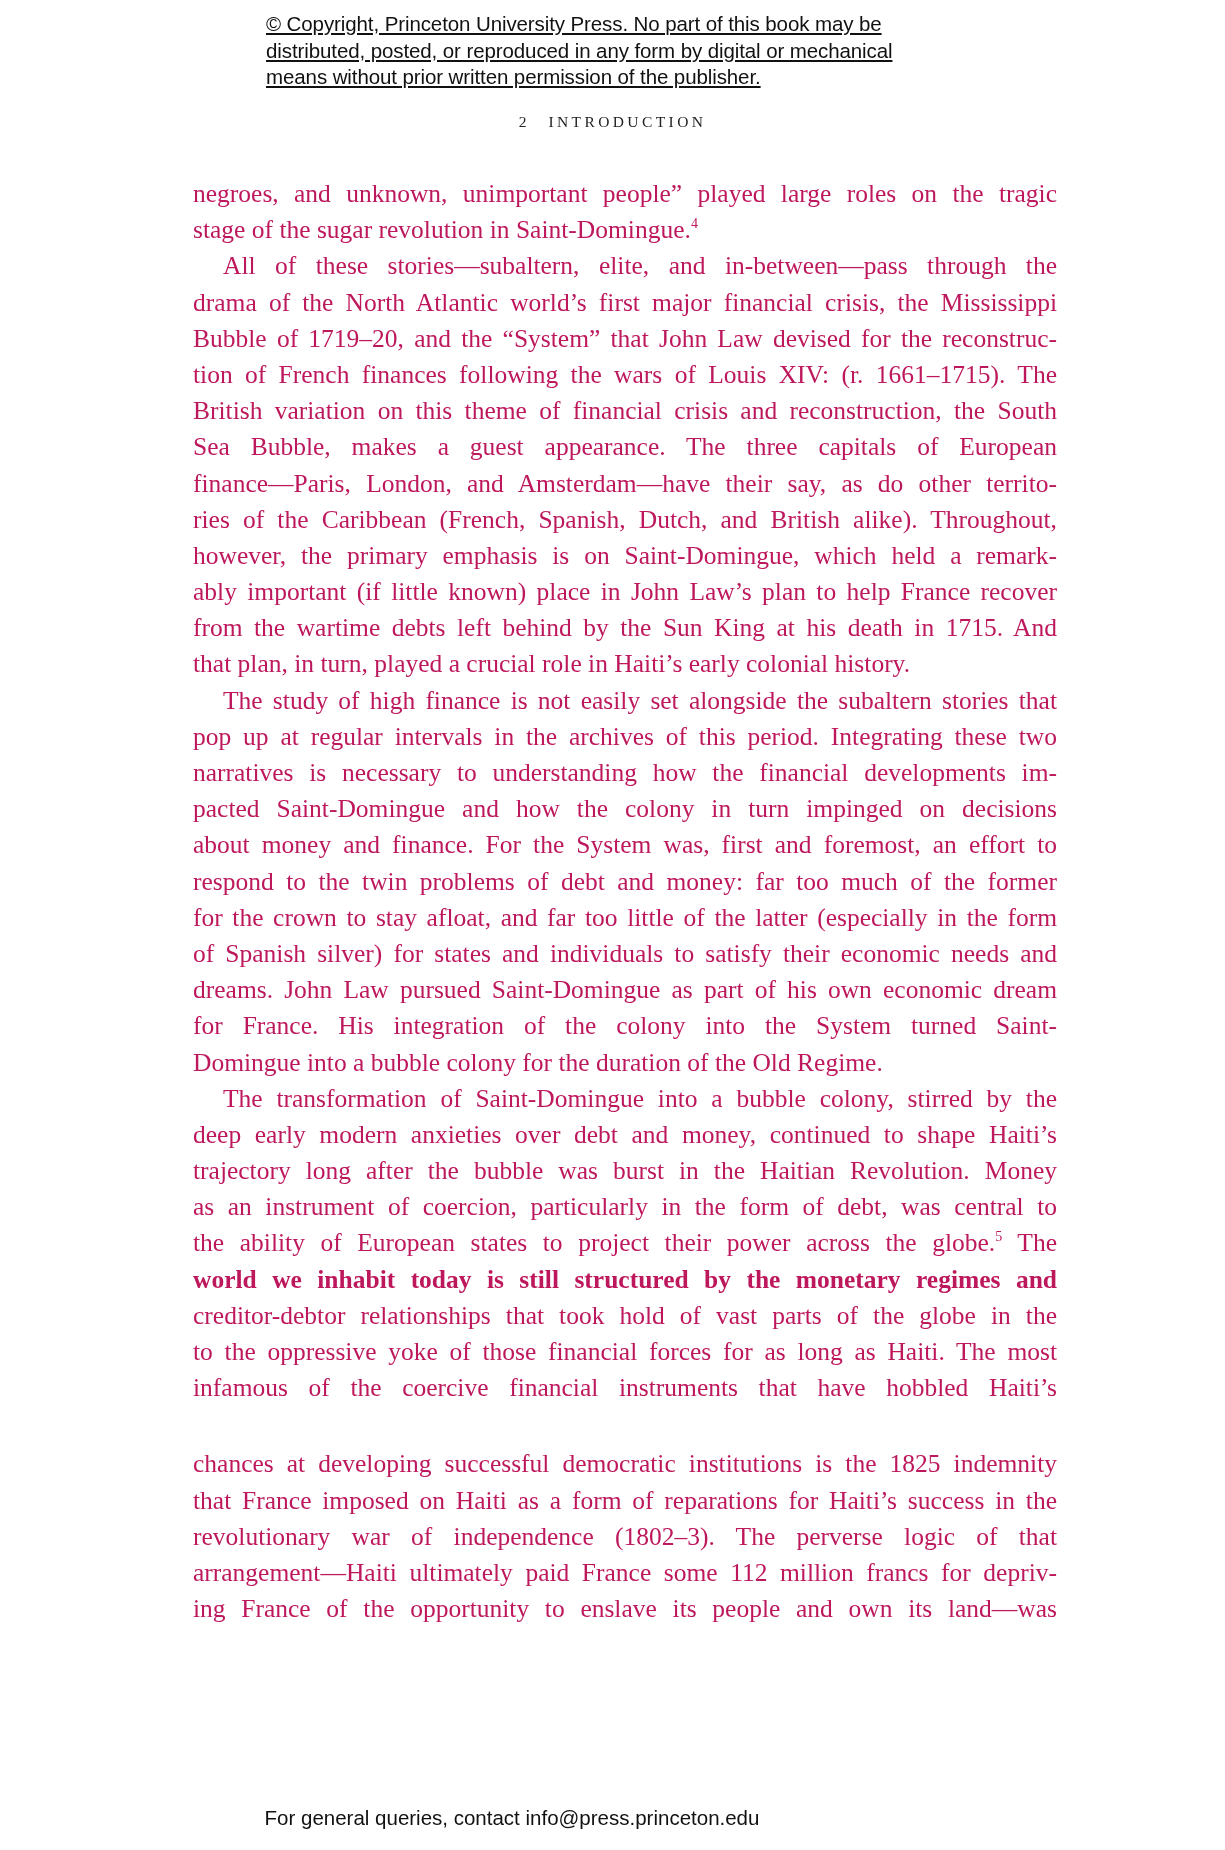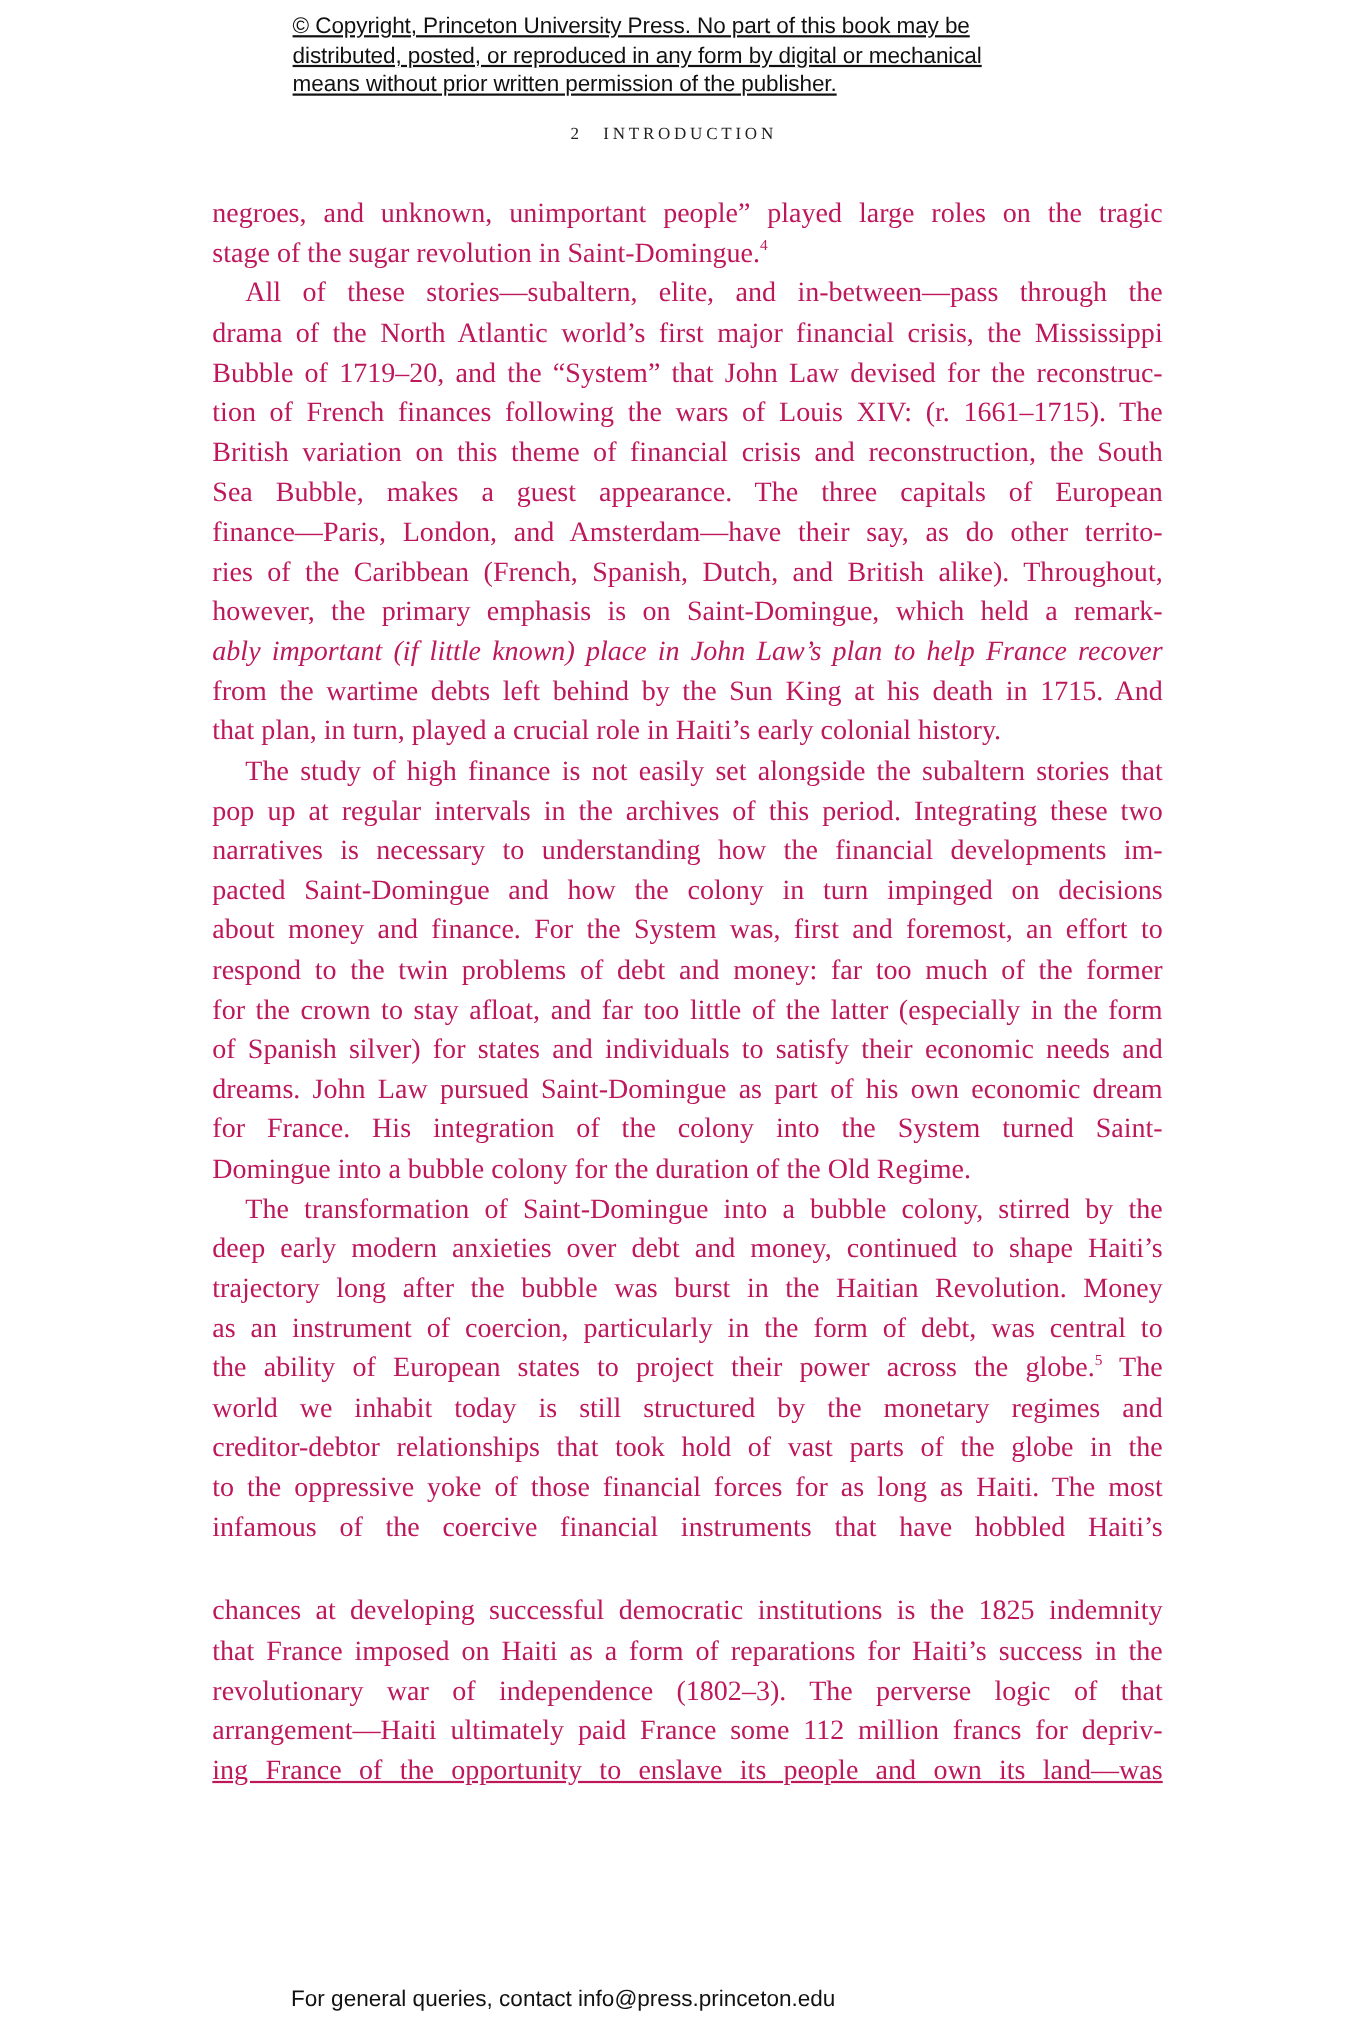--- a/index.html
+++ b/index.html
@@ -50,21 +50,21 @@
     <div>
       <span class="line indent" style="display: block;"><span style="white-space: nowrap; word-spacing: 0px;"><span>All of these stories—subaltern, elite, and in-between—pass through the</span></span></span>
       <span class="line" style="display: block;"><span style="white-space: nowrap; word-spacing: 0px;"><span>drama of the North Atlantic world’s first major financial crisis, the Mississippi</span></span></span>
       <span class="line" style="display: block;"><span style="white-space: nowrap; word-spacing: 0px;"><span>Bubble of 1719–20, and the “System” that John Law devised for the reconstruc-</span></span></span>
       <span class="line" style="display: block;"><span style="white-space: nowrap; word-spacing: 0px;"><span>tion of French finances following the wars of Louis XIV: (r. 1661–1715). The</span></span></span>
       <span class="line" style="display: block;"><span style="white-space: nowrap; word-spacing: 0px;"><span>British variation on this theme of financial crisis and reconstruction, the South</span></span></span>
       <span class="line" style="display: block;"><span style="white-space: nowrap; word-spacing: 0px;"><span>Sea Bubble, makes a guest appearance. The three capitals of European</span></span></span>
       <span class="line" style="display: block;"><span style="white-space: nowrap; word-spacing: 0px;"><span>finance—Paris, London, and Amsterdam—have their say, as do other territo-</span></span></span>
       <span class="line" style="display: block;"><span style="white-space: nowrap; word-spacing: 0px;"><span>ries of the Caribbean (French, Spanish, Dutch, and British alike). Throughout,</span></span></span>
       <span class="line" style="display: block;"><span style="white-space: nowrap; word-spacing: 0px;"><span>however, the primary emphasis is on Saint-Domingue, which held a remark-</span></span></span>
-      <span class="line" style="display: block;"><span style="white-space: nowrap; word-spacing: 0px; font-style: italic;"><span>ably important (if little known) place in John Law’s plan to help France recover</span></span></span>
+      <span class="line" style="display: block;"><span style="white-space: nowrap; word-spacing: 0px;"><span>ably important (if little known) place in John Law’s plan to help France recover</span></span></span>
       <span class="line" style="display: block;"><span style="white-space: nowrap; word-spacing: 0px;"><span>from the wartime debts left behind by the Sun King at his death in 1715. And</span></span></span>
       <span class="line last"><span>that plan, in turn, played a crucial role in Haiti’s early colonial history.</span></span>
     </div>
     <div>
       <span class="line indent" style="display: block;"><span style="white-space: nowrap; word-spacing: 0px;"><span>The study of high finance is not easily set alongside the subaltern stories that</span></span></span>
       <span class="line" style="display: block;"><span style="white-space: nowrap; word-spacing: 0px;"><span>pop up at regular intervals in the archives of this period. Integrating these two</span></span></span>
       <span class="line" style="display: block;"><span style="white-space: nowrap; word-spacing: 0px;"><span>narratives is necessary to understanding how the financial developments im-</span></span></span>
       <span class="line" style="display: block;"><span style="white-space: nowrap; word-spacing: 0px;"><span>pacted Saint-Domingue and how the colony in turn impinged on decisions</span></span></span>
       <span class="line" style="display: block;"><span style="white-space: nowrap; word-spacing: 0px;"><span>about money and finance. For the System was, first and foremost, an effort to</span></span></span>
       <span class="line" style="display: block;"><span style="white-space: nowrap; word-spacing: 0px;"><span>respond to the twin problems of debt and money: far too much of the former</span></span></span>
@@ -73,25 +73,25 @@
       <span class="line" style="display: block;"><span style="white-space: nowrap; word-spacing: 0px;"><span>dreams. John Law pursued Saint-Domingue as part of his own economic dream</span></span></span>
       <span class="line" style="display: block;"><span style="white-space: nowrap; word-spacing: 0px;"><span>for France. His integration of the colony into the System turned Saint-</span></span></span>
       <span class="line last"><span>Domingue into a bubble colony for the duration of the Old Regime.</span></span>
     </div>
     <div>
       <span class="line indent" style="display: block;"><span style="white-space: nowrap; word-spacing: 0px;"><span>The transformation of Saint-Domingue into a bubble colony, stirred by the</span></span></span>
       <span class="line" style="display: block;"><span style="white-space: nowrap; word-spacing: 0px;"><span>deep early modern anxieties over debt and money, continued to shape Haiti’s</span></span></span>
       <span class="line" style="display: block;"><span style="white-space: nowrap; word-spacing: 0px;"><span>trajectory long after the bubble was burst in the Haitian Revolution. Money</span></span></span>
       <span class="line" style="display: block;"><span style="white-space: nowrap; word-spacing: 0px;"><span>as an instrument of coercion, particularly in the form of debt, was central to</span></span></span>
       <span class="line" style="display: block;"><span style="white-space: nowrap; word-spacing: 0px;"><span>the ability of European states to project their power across the globe.</span><sup>5</sup><span> The</span></span></span>
-      <span class="line" style="display: block;"><span style="white-space: nowrap; word-spacing: 0px;"><span>world we inhabit today is still structured by the monetary regimes and</span></span></span>
+      <span class="line" style="display: block;"><span style="white-space: nowrap; word-spacing: 0px; font-weight: bold;"><span>world we inhabit today is still structured by the monetary regimes and</span></span></span>
       <span class="line" style="display: block;"><span style="white-space: nowrap; word-spacing: 0px;"><span>creditor-debtor relationships that took hold of vast parts of the globe in the</span></span></span>
       <span class="line" style="display: block;"><span style="white-space: nowrap; word-spacing: 0px;"><span>to the oppressive yoke of those financial forces for as long as Haiti. The most</span></span></span>
       <span class="line" style="display: block;"><span style="white-space: nowrap; word-spacing: 0px;"><span>infamous of the coercive financial instruments that have hobbled Haiti’s</span></span></span>
       <span class="line" style="display: block; margin-top: 40px;"><span style="white-space: nowrap; word-spacing: 0px;"><span>chances at developing successful democratic institutions is the 1825 indemnity</span></span></span>
       <span class="line" style="display: block;"><span style="white-space: nowrap; word-spacing: 0px;"><span>that France imposed on Haiti as a form of reparations for Haiti’s success in the</span></span></span>
       <span class="line" style="display: block;"><span style="white-space: nowrap; word-spacing: 0px;"><span>revolutionary war of independence (1802–3). The perverse logic of that</span></span></span>
       <span class="line" style="display: block;"><span style="white-space: nowrap; word-spacing: 0px;"><span>arrangement—Haiti ultimately paid France some 112 million francs for depriv-</span></span></span>
-      <span class="line" style="display: block;"><span style="white-space: nowrap; word-spacing: 0px; text-decoration: underline;"><span>ing France of the opportunity to enslave its people and own its land—was</span></span></span>
+      <span class="line" style="display: block;"><span style="white-space: nowrap; word-spacing: 0px;"><span>ing France of the opportunity to enslave its people and own its land—was</span></span></span>
     </div>
   </div>
 
 <div class="footer">For general queries, contact info@press.princeton.edu</div>
 
 </body></html>

